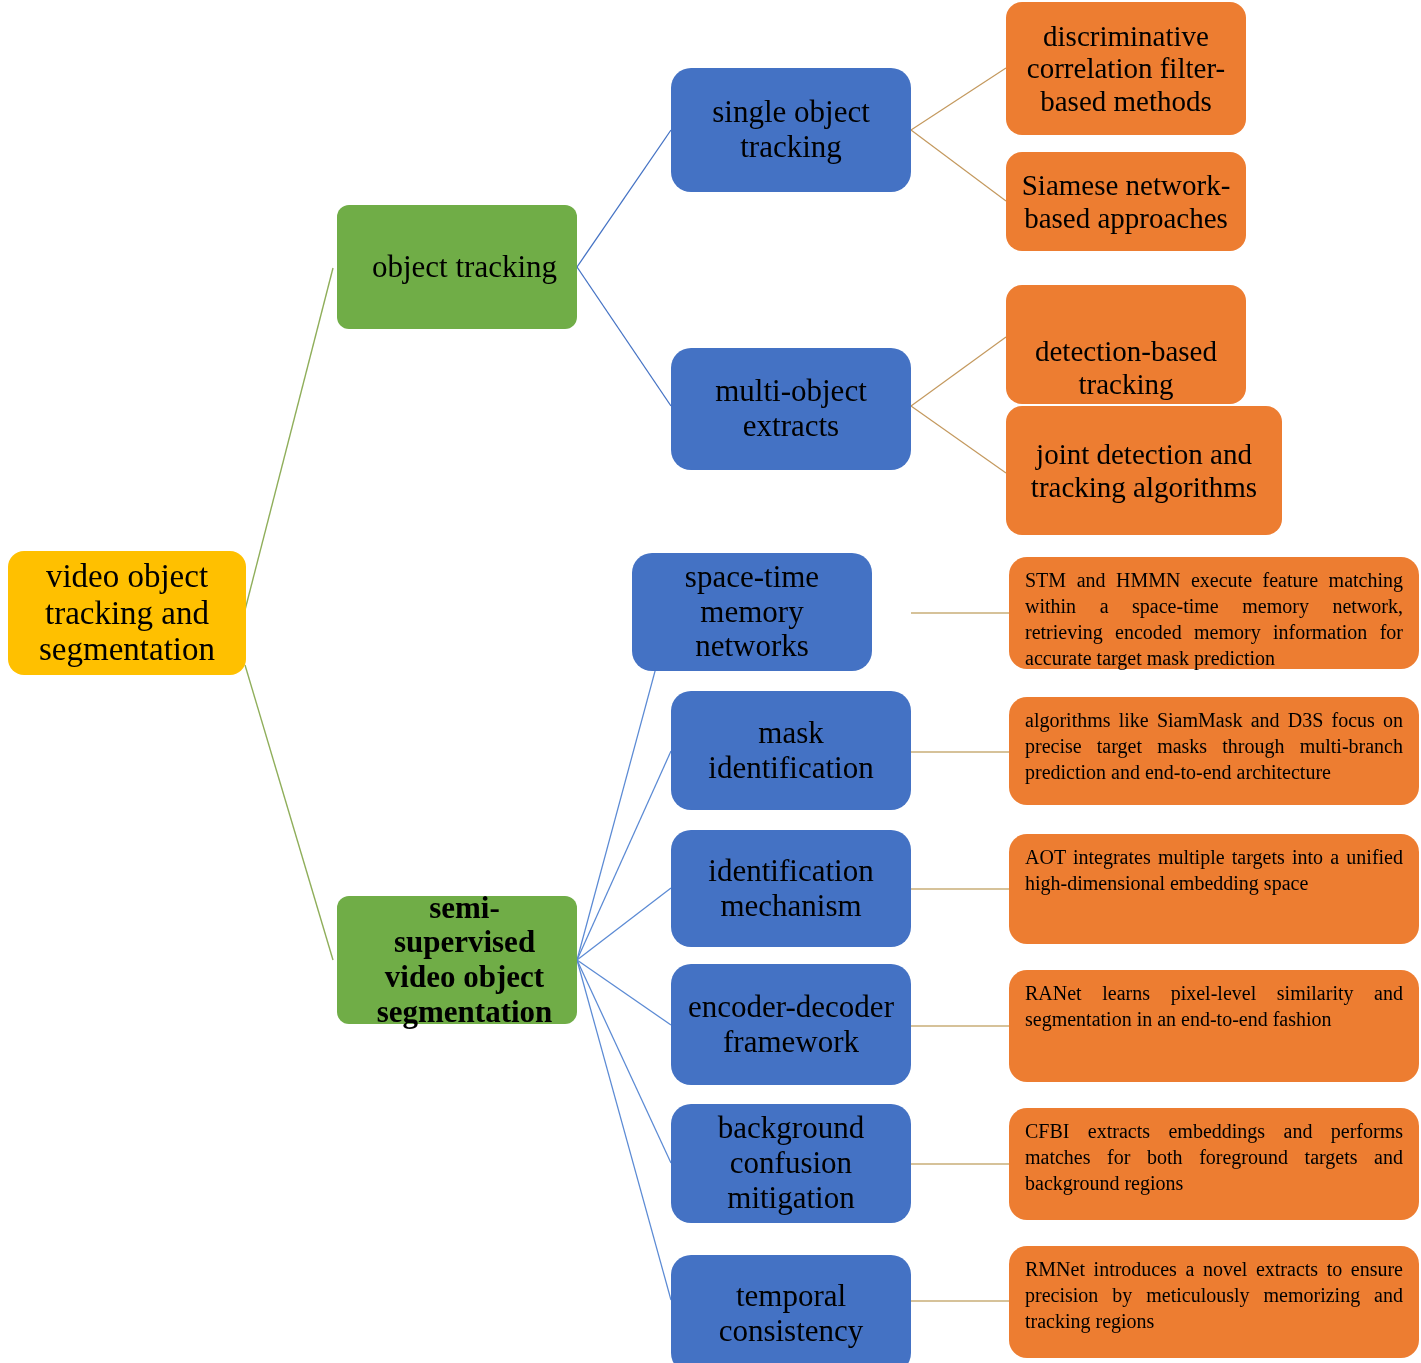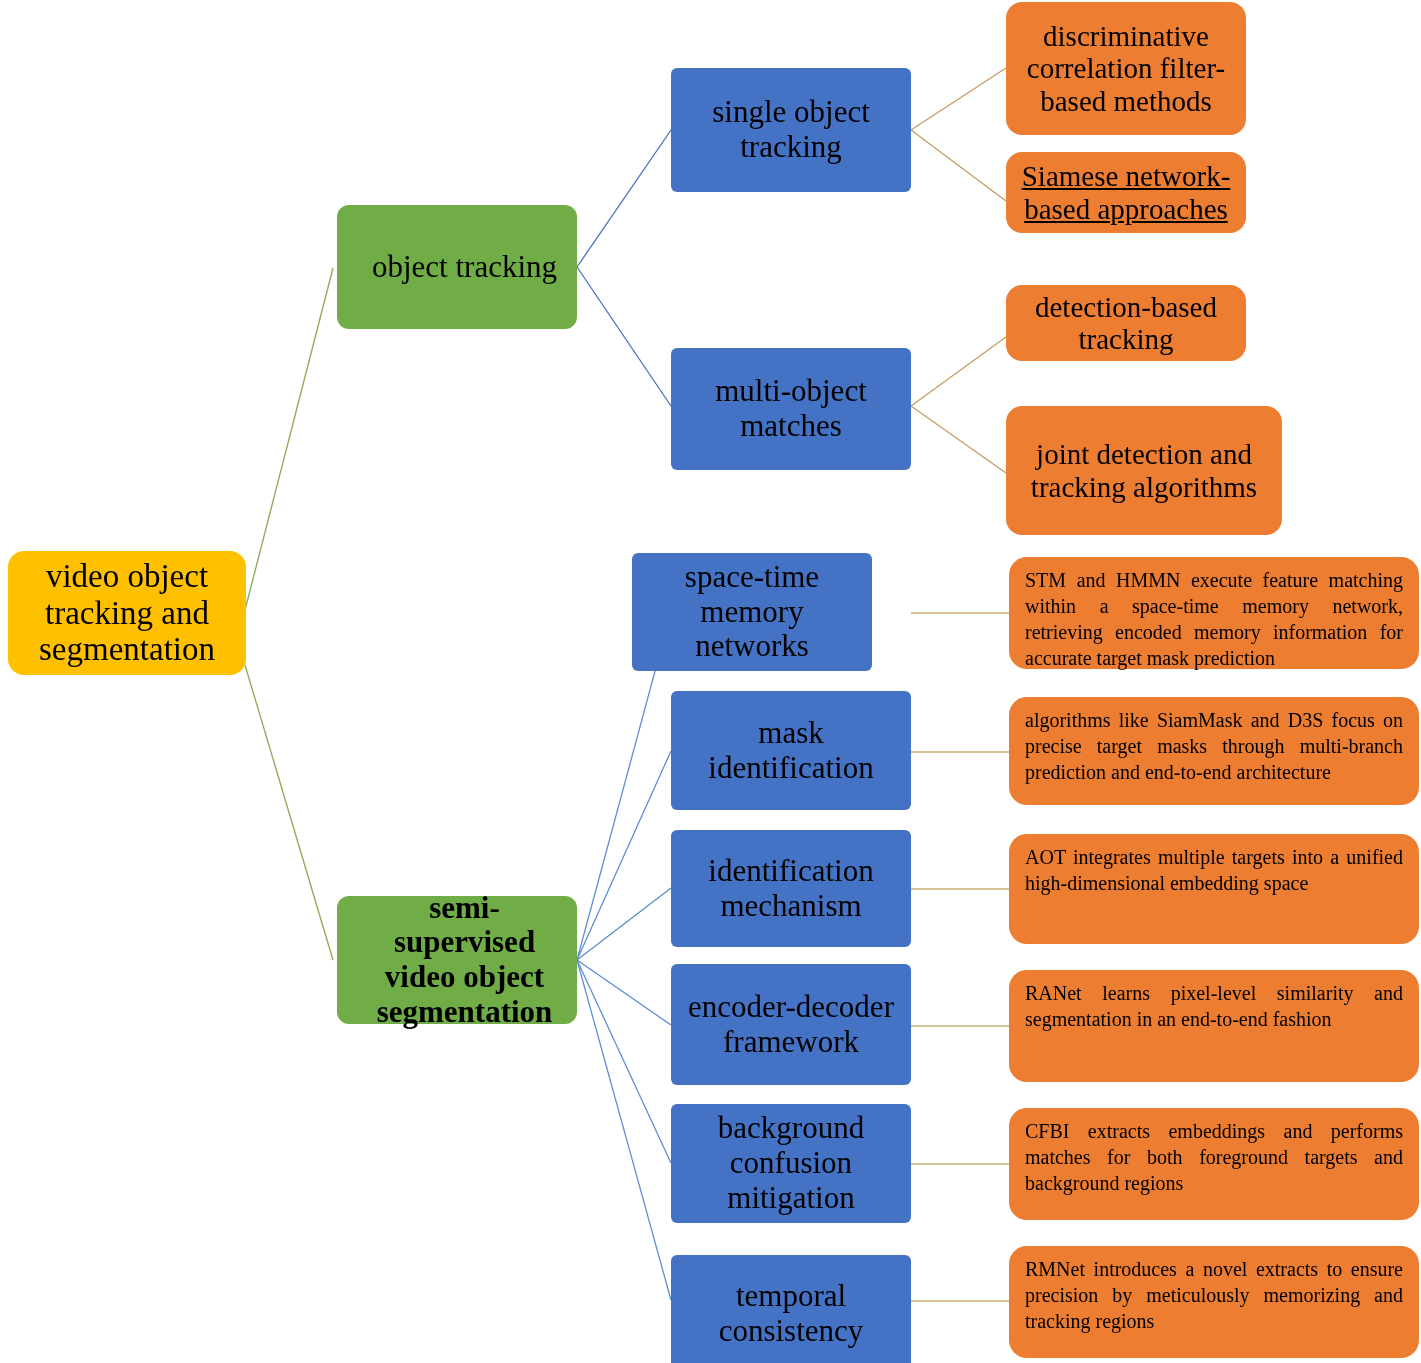--- a/index.html
+++ b/index.html
@@ -43,21 +43,21 @@
   }
   .node.cat {
     background: #70AD47;
     font-size: 31px;
     border-radius: 12px;
     padding-left: 25px;
   }
   .node.sub {
     background: #4472C4;
     font-size: 31px;
-    border-radius: 6px;
+    border-radius: 20px;
   }
   .node.leaf {
     background: #ED7D31;
     font-size: 29px;
     border-radius: 16px;
   }
   .node.desc {
     background: #ED7D31;
     font-size: 20px;
     text-align: justify;
@@ -135,32 +135,32 @@
 
   <div class="node cat" style="left:337px; top:896px; width:240px; height:128px;font-weight:bold;">
     <span>semi-supervised video object segmentation</span>
   </div>
 
   <div class="node sub" style="left:671px; top:68px; width:240px; height:124px;">
     <span>single object tracking</span>
   </div>
 
   <div class="node sub" style="left:671px; top:348px; width:240px; height:122px;">
-    <span>multi-object matches</span>
+    <span>multi-object extracts</span>
   </div>
 
   <div class="node leaf" style="left:1006px; top:2px; width:240px; height:133px;">
     <span>discriminative correlation filter-based methods</span>
   </div>
 
-  <div class="node leaf" style="left:1006px; top:152px; width:240px; height:81px;text-decoration:underline;">
+  <div class="node leaf" style="left:1006px; top:152px; width:240px; height:99px;">
     <span>Siamese network-based approaches</span>
   </div>
 
-  <div class="node leaf" style="left:1006px; top:285px; width:240px; height:76px;">
+  <div class="node leaf" style="left:1006px; top:285px; width:240px; height:119px;align-items:flex-end;">
     <span>detection-based tracking</span>
   </div>
 
   <div class="node leaf" style="left:1006px; top:406px; width:276px; height:129px;">
     <span>joint detection and tracking algorithms</span>
   </div>
 
   <div class="node sub" style="left:632px; top:553px; width:240px; height:118px;">
     <span>space-time memory networks</span>
   </div>

